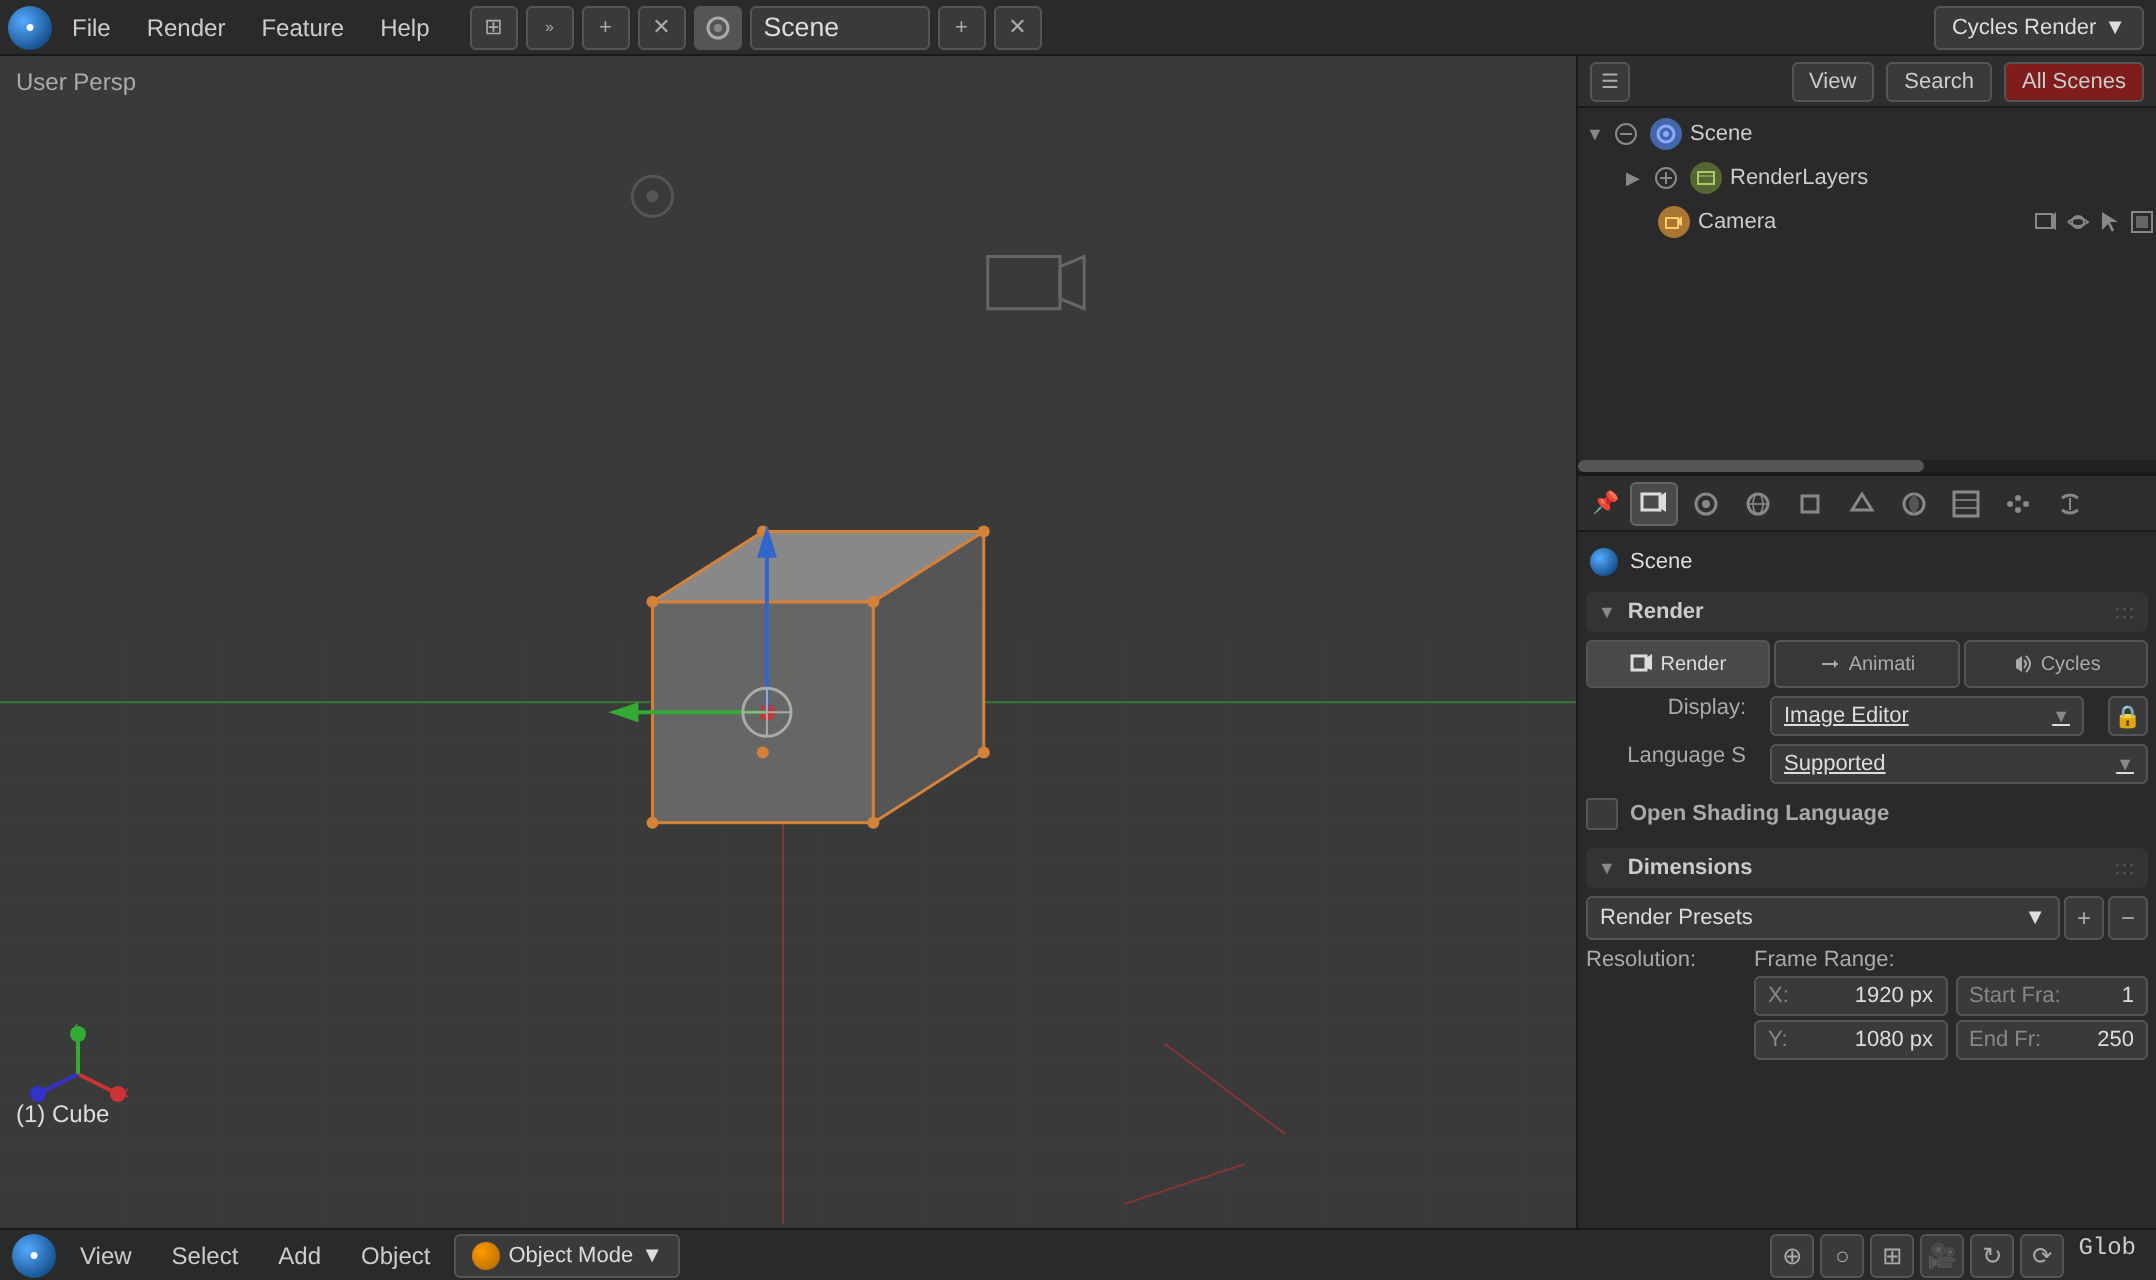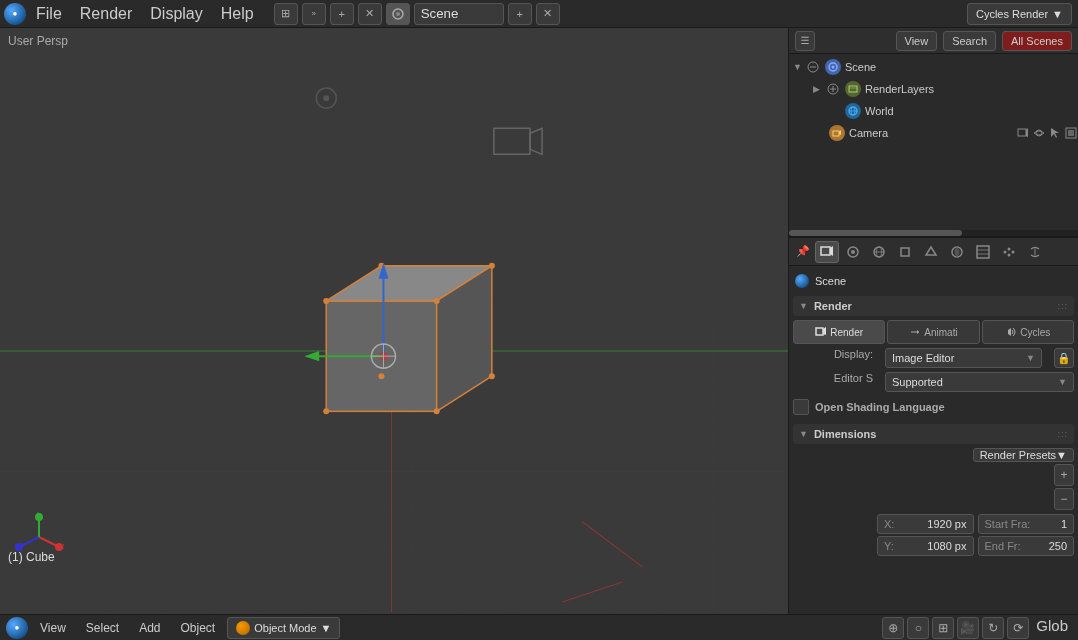--- a/index.html
+++ b/index.html
@@ -36,21 +36,21 @@
       background: radial-gradient(circle at 35% 35%, #5af, #036);
       display: flex; align-items: center; justify-content: center;
       font-size: 8px; color: white; font-weight: bold;
       flex-shrink: 0;
     }
     .menu-item {
       padding: 2px 8px;
       color: #ccc;
       cursor: pointer;
       border-radius: 3px;
-      font-size: 16px;
+      font-size: 12px;
     }
 
     .top-bar-center {
       display: flex; align-items: center; gap: 4px; margin: 0 8px;
     }
     .icon-btn {
       width: 24px; height: 22px;
       background: #3a3a3a;
       border: 1px solid #555;
       border-radius: 3px;
@@ -278,21 +278,21 @@
     }
     .prop-value {
       flex: 1;
       height: 20px;
       background: #3a3a3a;
       border: 1px solid #555;
       border-radius: 3px;
       color: #ddd;
       padding: 0 6px;
       font-size: 11px;
-      display: flex; align-items: center; justify-content: space-between;
+      display: flex; align-items: center; justify-content: space-between; text-decoration: underline;
     }
     .prop-value-text { font-size: 11px; }
     .prop-dropdown-arrow { color: #888; font-size: 9px; }
 
     .prop-checkbox-row {
       display: flex;
       align-items: center;
       height: 22px;
       margin: 2px 0;
       gap: 6px;
@@ -322,21 +322,21 @@
       height: 20px;
       background: #333;
       border-radius: 3px;
       padding: 0 6px;
       margin: 6px 0 2px 0;
       cursor: pointer;
       gap: 6px;
     }
 
     .render-presets-row {
-      display: flex; align-items: flex-end; gap: 2px; margin: 4px 0; flex-direction: column;
+      display: flex; align-items: flex-start; gap: 2px; margin: 4px 0;
     }
     .render-presets-select {
       flex: 1;
       height: 22px;
       background: #3a3a3a;
       border: 1px solid #555;
       border-radius: 3px;
       color: #ddd;
       padding: 0 6px;
       font-size: 11px;
@@ -439,21 +439,21 @@
     }
   </style>
 </head>
 <body>
 
 <div class="top-bar">
   <div class="top-bar-left">
     <div class="blender-icon">●</div>
     <div class="menu-item">File</div>
     <div class="menu-item">Render</div>
-    <div class="menu-item">Display</div>
+    <div class="menu-item">Feature</div>
     <div class="menu-item">Help</div>
   </div>
 
   <div class="top-bar-center">
     <div class="icon-btn">⊞</div>
     <div class="icon-btn" style="font-size:8px;">»</div>
     <div class="icon-btn">+</div>
     <div class="icon-btn">✕</div>
     <div class="icon-btn" style="color:#aaa; background:#555;">
       <svg width="14" height="14" viewBox="0 0 14 14">
@@ -613,32 +613,20 @@
           </div>
           <div class="tree-icon" style="background:#556633;">
             <svg width="10" height="10" viewBox="0 0 10 10">
                 <rect x="1" y="2" width="8" height="6" fill="none" stroke="#aacc66" stroke-width="1"></rect>
                 <line x1="1" y1="4" x2="9" y2="4" stroke="#aacc66" stroke-width="0.5"></line>
               </svg>
           </div>
           <span class="tree-text">RenderLayers</span>
         </div>
 
-        <div class="tree-item" style="padding-left:24px;">
-          <span style="width:10px;"></span>
-          <span style="width:14px;"></span>
-          <div class="tree-icon" style="background:#226699; border-radius:50%;">
-            <svg width="10" height="10" viewBox="0 0 10 10">
-                <circle cx="5" cy="5" r="4" fill="none" stroke="#44aaee" stroke-width="1.5"></circle>
-                <ellipse cx="5" cy="5" rx="2" ry="4" fill="none" stroke="#44aaee" stroke-width="0.8"></ellipse>
-                <line x1="1" y1="5" x2="9" y2="5" stroke="#44aaee" stroke-width="0.8"></line>
-              </svg>
-          </div>
-          <span class="tree-text">World</span>
-        </div>
 
         <div class="tree-item" style="">
           <span style="width:10px;"></span>
           <span style="width:14px;"></span>
           <div class="tree-icon" style="background:#aa7733;">
             <svg width="10" height="10" viewBox="0 0 10 10">
                 <rect x="1" y="3" width="6" height="5" fill="none" stroke="#ffcc66" stroke-width="1"></rect>
                 <polygon points="7,4 9,2 9,7 7,6" fill="#ffcc66"></polygon>
               </svg>
           </div>
@@ -780,21 +768,21 @@
         <div class="prop-row">
           <span class="prop-label">Display:</span>
           <div class="prop-value">
             <span class="prop-value-text">Image Editor</span>
             <span class="prop-dropdown-arrow">▼</span>
           </div>
           <div class="lock-btn">🔒</div>
         </div>
 
         <div class="prop-row">
-          <span class="prop-label">Editor S</span>
+          <span class="prop-label">Language S</span>
           <div class="prop-value">
             <span class="prop-value-text">Supported</span>
             <span class="prop-dropdown-arrow">▼</span>
           </div>
         </div>
 
         <div class="prop-checkbox-row">
           <div class="prop-checkbox"></div>
           <span class="prop-checkbox-label">Open Shading Language</span>
         </div>
@@ -807,20 +795,26 @@
 
         <div class="render-presets-row">
           <div class="render-presets-select">
             <span>Render Presets</span>
             <span>▼</span>
           </div>
           <div class="preset-btn">+</div>
           <div class="preset-btn">−</div>
         </div>
 
+        <div class="dim-row">
+          <span class="dim-label">Resolution:</span>
+          <div class="dim-cols">
+            <span style="flex:1;font-size:11px;color:#aaa;">Frame Range:</span>
+          </div>
+        </div>
 
         <div class="dim-row">
           <span class="dim-label"></span>
           <div class="dim-cols">
             <div class="dim-field">
               <span class="dim-field-label">X:</span>
               <span>1920 px</span>
             </div>
             <div class="dim-field">
               <span class="dim-field-label">Start Fra:</span>
@@ -863,15 +857,15 @@
 
   <div class="bottom-spacer"></div>
 
   <div class="bottom-right-btns">
     <div class="bottom-sm-btn">⊕</div>
     <div class="bottom-sm-btn">○</div>
     <div class="bottom-sm-btn">⊞</div>
     <div class="bottom-sm-btn">🎥</div>
     <div class="bottom-sm-btn">↻</div>
     <div class="bottom-sm-btn">⟳</div>
-    <span style="font-size:15px;color:#ccc;padding:0 4px;">Glob</span>
+    <span style="font-size:12px;color:#ccc;padding:0 4px;font-family:Liberation Mono, monospace;">Glob</span>
   </div>
 </div>
 
 </body></html>

